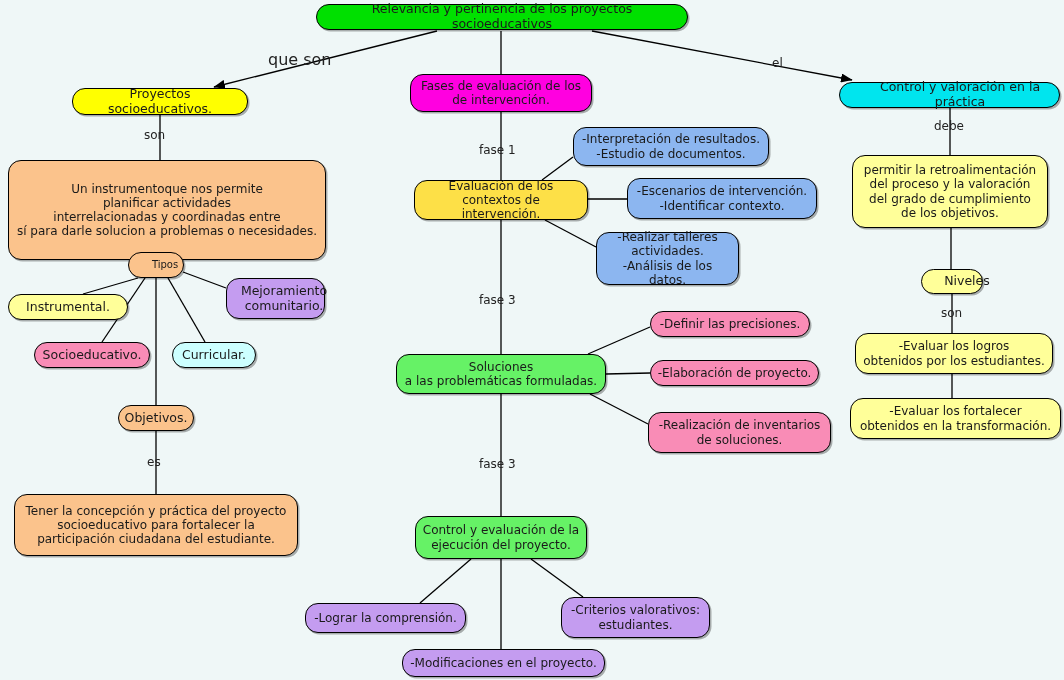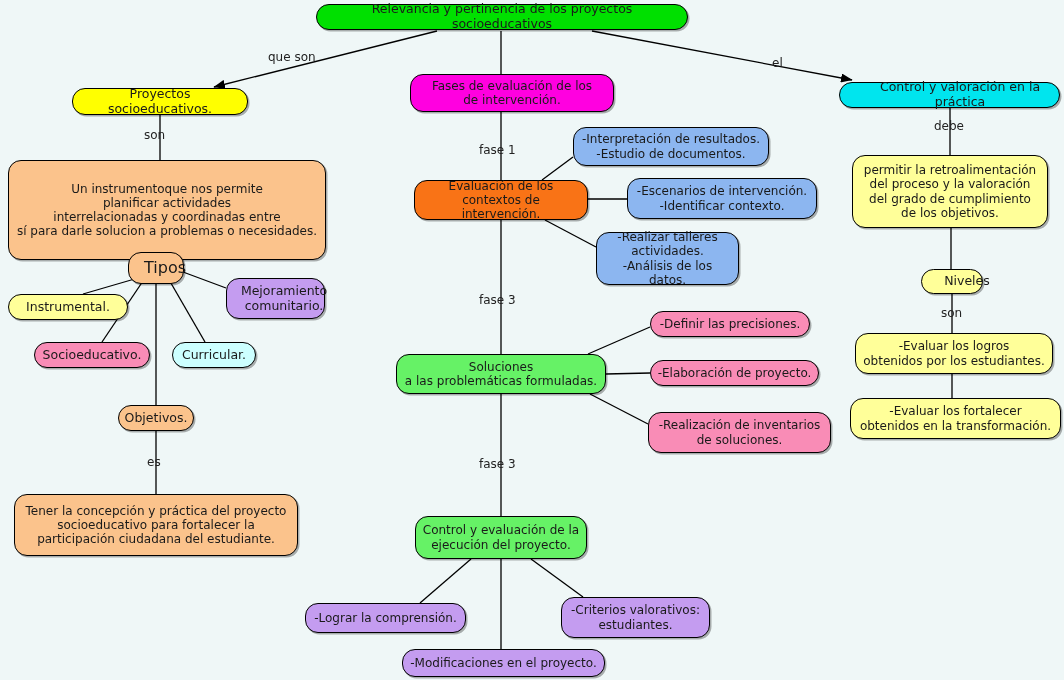--- a/index.html
+++ b/index.html
@@ -85,33 +85,33 @@
         <path d="M 952 374 L 952 398" fill="none" stroke="#000000" stroke-width="1.3"></path>
       </g>
   </svg>
   <div id="node-layer">
       <div class="node" style="left: 316px; top: 4px; width: 372px; height: 26px; background: rgb(0, 224, 0); font-size: 12.5px;">Relevancia y pertinencia de los proyectos socioeducativos</div>
       <div class="node" style="left: 72px; top: 88px; width: 176px; height: 27px; background: rgb(255, 255, 0); font-size: 12.5px;">Proyectos socioeducativos.</div>
       <div class="node" style="left: 8px; top: 160px; width: 318px; height: 100px; background: rgb(251, 195, 140); font-size: 12px;">Un instrumentoque nos permite
 planificar actividades
 interrelacionadas y coordinadas entre
 sí para darle solucion a problemas o necesidades.</div>
-      <div class="node" style="left: 128px; top: 252px; width: 56px; height: 32px; background: rgb(251, 195, 140); font-size: 16px; padding-left: 24px;">Tipos</div>
+      <div class="node" style="left: 128px; top: 252px; width: 56px; height: 26px; background: rgb(251, 195, 140); font-size: 10px; padding-left: 24px;">Tipos</div>
       <div class="node" style="left: 8px; top: 294px; width: 120px; height: 26px; background: rgb(255, 255, 153); font-size: 12.5px;">Instrumental.</div>
       <div class="node" style="left: 226px; top: 278px; width: 99px; height: 41px; background: rgb(196, 156, 240); font-size: 12.5px; padding-left: 23px;">Mejoramiento
 comunitario.</div>
       <div class="node" style="left: 34px; top: 342px; width: 116px; height: 26px; background: rgb(249, 140, 182); font-size: 12.5px;">Socioeducativo.</div>
       <div class="node" style="left: 172px; top: 342px; width: 84px; height: 26px; background: rgb(204, 255, 255); font-size: 12.5px;">Curricular.</div>
       <div class="node" style="left: 118px; top: 405px; width: 76px; height: 26px; background: rgb(251, 195, 140); font-size: 12.5px;">Objetivos.</div>
       <div class="node" style="left: 14px; top: 494px; width: 284px; height: 62px; background: rgb(251, 195, 140); font-size: 12px;">Tener la concepción y práctica del proyecto
 socioeducativo para fortalecer la
 participación ciudadana del estudiante.</div>
-      <div class="node" style="left: 410px; top: 74px; width: 204px; height: 38px; background: rgb(255, 0, 224); font-size: 12px;">Fases de evaluación de los
+      <div class="node" style="left: 410px; top: 74px; width: 182px; height: 38px; background: rgb(255, 0, 224); font-size: 12px;">Fases de evaluación de los
 de intervención.</div>
-      <div class="node" style="left: 414px; top: 180px; width: 174px; height: 40px; background: #f97316; font-size: 12px;">Evaluación de los
+      <div class="node" style="left: 414px; top: 180px; width: 174px; height: 40px; background: #fde047; font-size: 12px;">Evaluación de los
 contextos de intervención.</div>
       <div class="node" style="left: 573px; top: 127px; width: 196px; height: 39px; background: rgb(140, 182, 240); font-size: 12px;">-Interpretación de resultados.
 -Estudio de documentos.</div>
       <div class="node" style="left: 627px; top: 178px; width: 190px; height: 41px; background: rgb(140, 182, 240); font-size: 12px;">-Escenarios de intervención.
 -Identificar contexto.</div>
       <div class="node" style="left: 596px; top: 232px; width: 143px; height: 53px; background: rgb(140, 182, 240); font-size: 12px;">-Realizar talleres
 actividades.
 -Análisis de los datos.</div>
       <div class="node" style="left: 396px; top: 354px; width: 210px; height: 40px; background: rgb(102, 242, 102); font-size: 12px;">Soluciones
 a las problemáticas formuladas.</div>
@@ -130,21 +130,21 @@
 del proceso y la valoración
 del grado de cumplimiento
 de los objetivos.</div>
       <div class="node" style="left: 921px; top: 269px; width: 62px; height: 25px; background: rgb(255, 255, 153); font-size: 12.5px; padding-left: 36px;">Niveles</div>
       <div class="node" style="left: 855px; top: 333px; width: 198px; height: 41px; background: rgb(255, 255, 153); font-size: 12px;">-Evaluar los logros
 obtenidos por los estudiantes.</div>
       <div class="node" style="left: 850px; top: 398px; width: 211px; height: 41px; background: rgb(255, 255, 153); font-size: 12px;">-Evaluar los fortalecer
 obtenidos en la transformación.</div>
     </div>
   <div id="label-layer">
-      <div class="lbl" style="left: 268px; top: 50px; font-size: 12px;">que son</div>
+      <div class="lbl" style="left: 268px; top: 50px; font-size: 16px;">que son</div>
       <div class="lbl" style="left: 144px; top: 128px; font-size: 12px;">son</div>
       <div class="lbl" style="left: 147px; top: 455px; font-size: 12px;">es</div>
       <div class="lbl" style="left: 479px; top: 143px; font-size: 12px;">fase 1</div>
       <div class="lbl" style="left: 479px; top: 293px; font-size: 12px;">fase 3</div>
       <div class="lbl" style="left: 479px; top: 457px; font-size: 12px;">fase 3</div>
       <div class="lbl" style="left: 772px; top: 56px; font-size: 12px;">el</div>
       <div class="lbl" style="left: 934px; top: 119px; font-size: 12px;">debe</div>
       <div class="lbl" style="left: 941px; top: 306px; font-size: 12px;">son</div>
     </div>
 </div>

